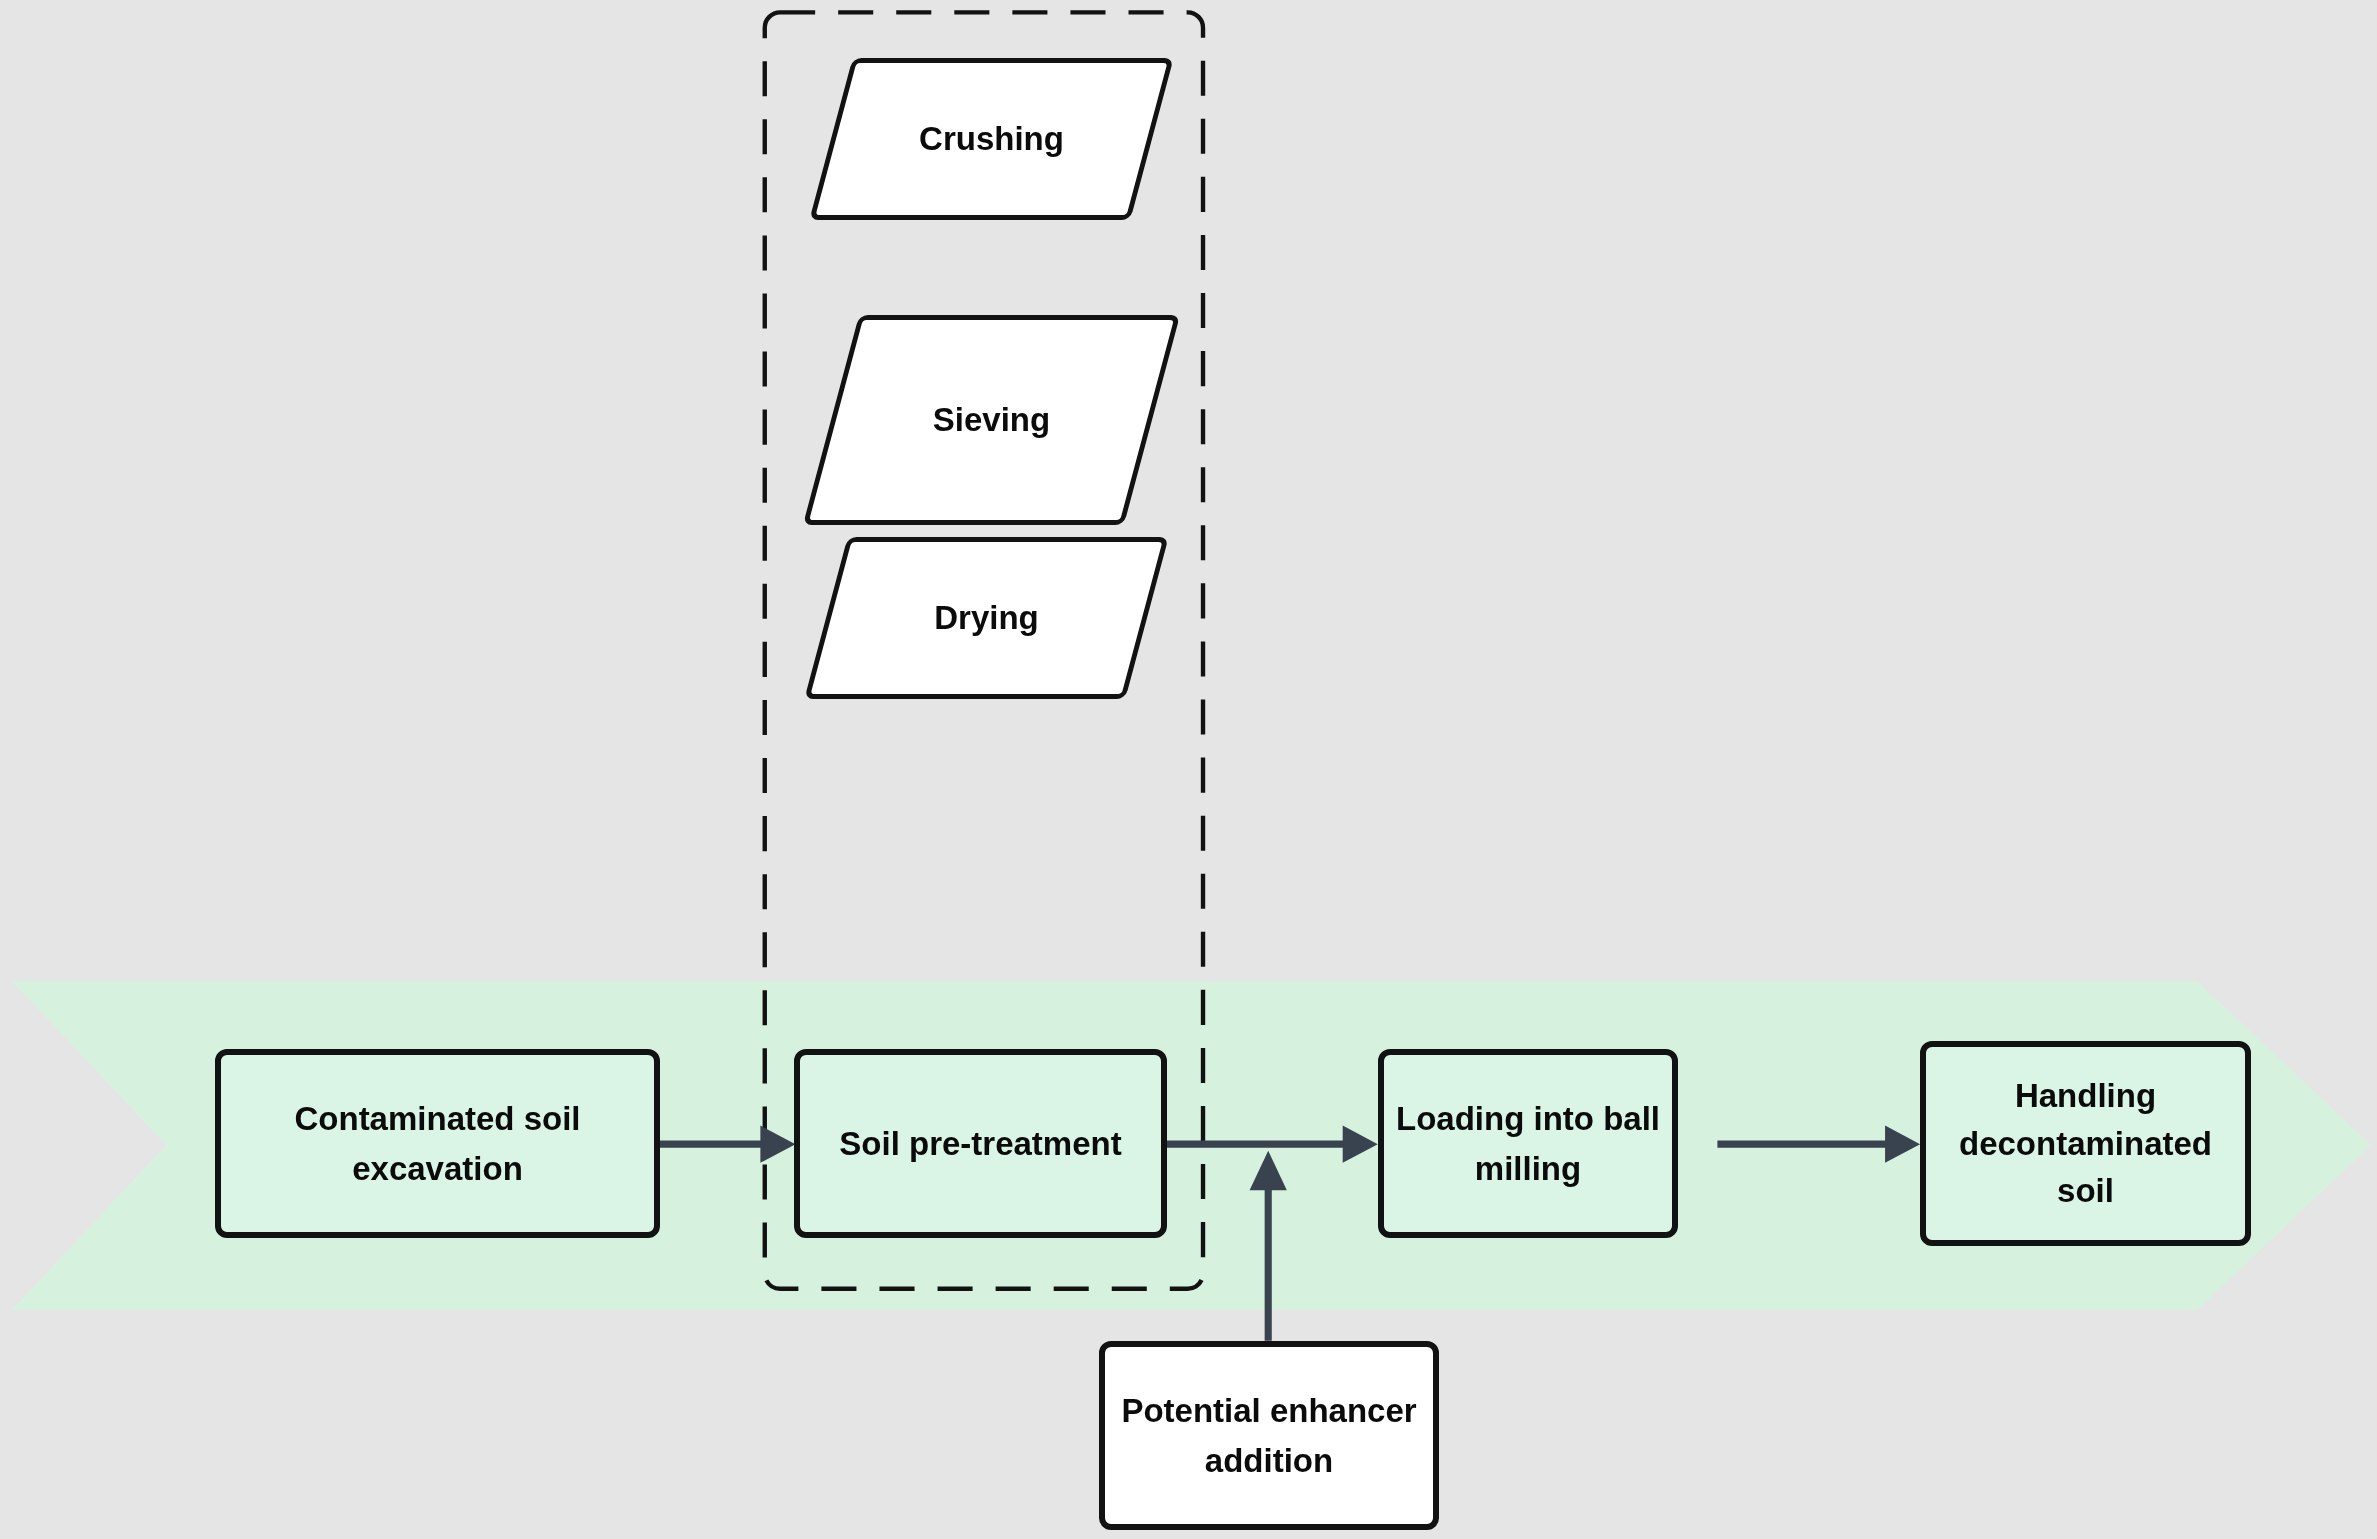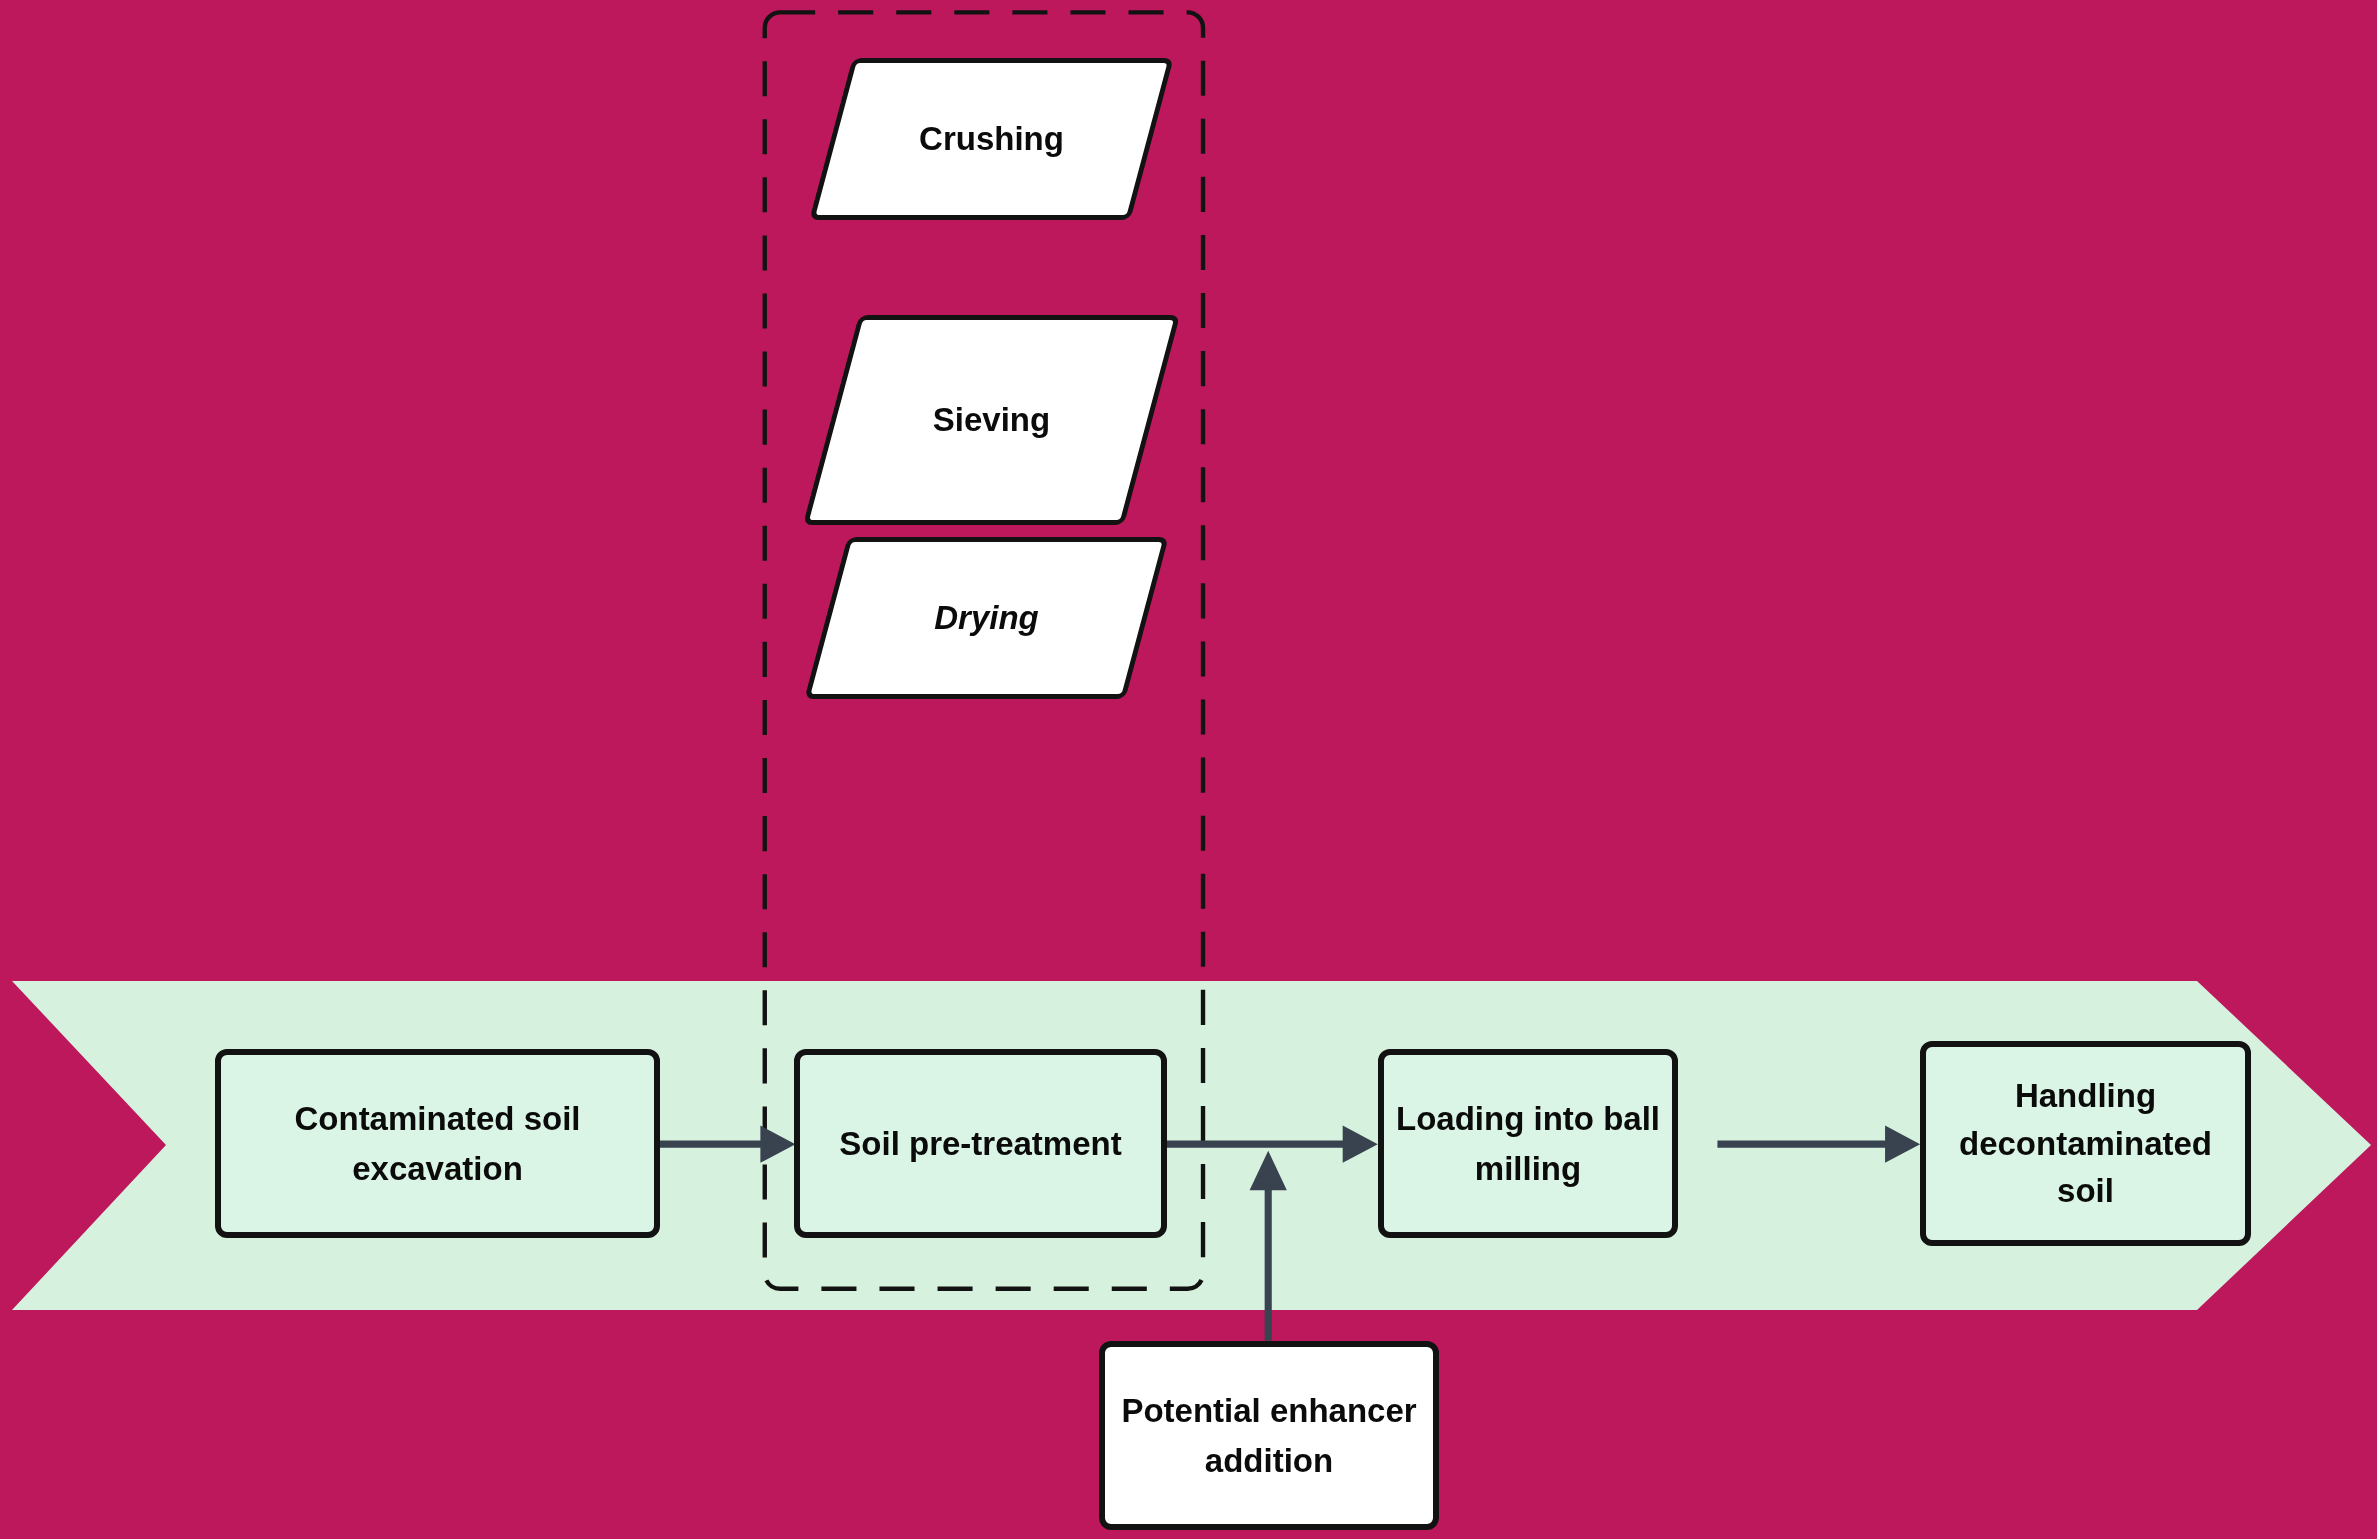--- a/index.html
+++ b/index.html
@@ -1,20 +1,20 @@
 <!DOCTYPE html>
 <html style="--band: #d6f2df; --box-fill: #daf5e5; --arrow: #39424f; --outline: #121212; --text: #0b0b0b;font-size:8.8px"><head>
 <meta charset="utf-8">
 <style>
   html,body{margin:0;padding:0;background:#ffffff;}
   .canvas{
     position:relative;
     width:2377px;
     height:1540px;
-    background:#be185d;
+    background:#e5e5e5;
     font-family:"Liberation Sans","DejaVu Sans",sans-serif;
     overflow:hidden;
   }
   
   .band{
     position:absolute; left:0; top:0; width:2377px; height:1540px;
     background:var(--band,#d6f2df);
     clip-path:polygon(12px 981px, 2197px 981px, 2371px 1145px, 2197px 1310px, 12px 1310px, 166px 1145px);
   }
   .overlay{position:absolute;left:0;top:0;width:2377px;height:1540px;}
@@ -90,21 +90,21 @@
   <div class="pgram" style="left:805px; top:58px; width:373px; height:162px;">
     <div class="shape"></div>
     <div class="lbl">Crushing</div>
   </div>
 
   <div class="pgram" style="left:805px; top:315px; width:373px; height:210px;">
     <div class="shape"></div>
     <div class="lbl">Sieving</div>
   </div>
 
-  <div class="pgram" style="left:800px; top:537px; width:373px; height:162px;font-style:italic;">
+  <div class="pgram" style="left:800px; top:537px; width:373px; height:162px;">
     <div class="shape"></div>
     <div class="lbl">Drying</div>
   </div>
 
 
   <div class="pbox" style="left:215px; top:1049px; width:445px; height:189px;">
     <span>Contaminated soil
 excavation</span>
   </div>
 

